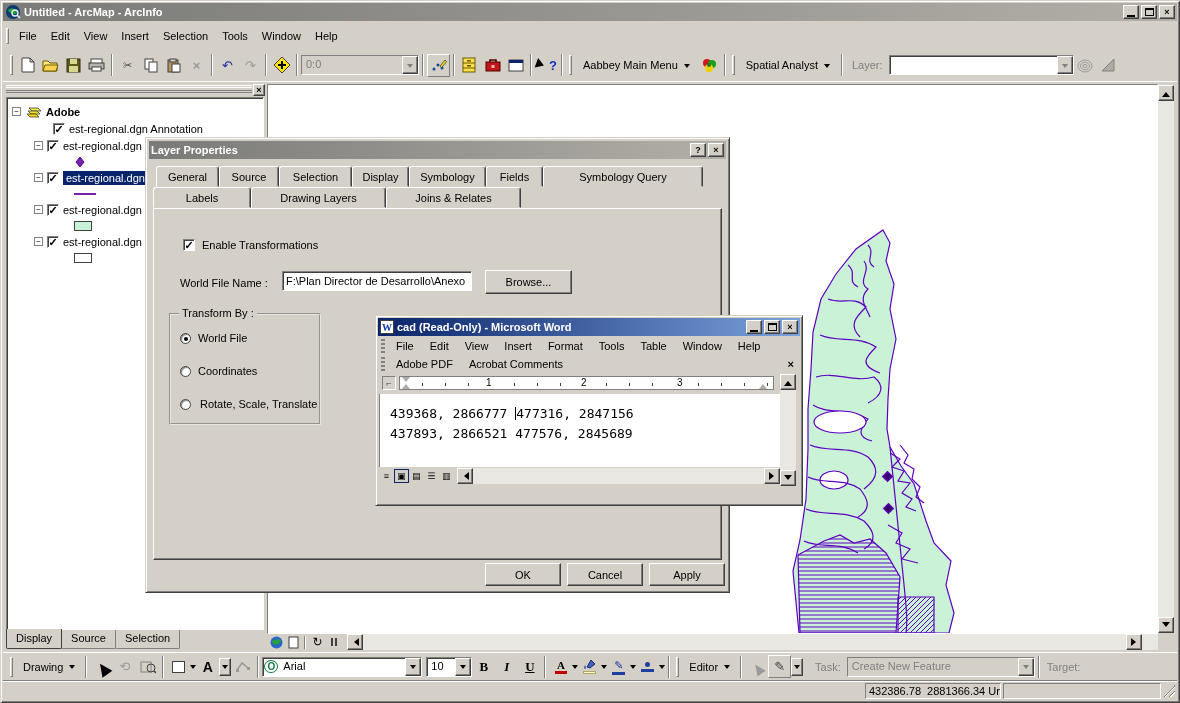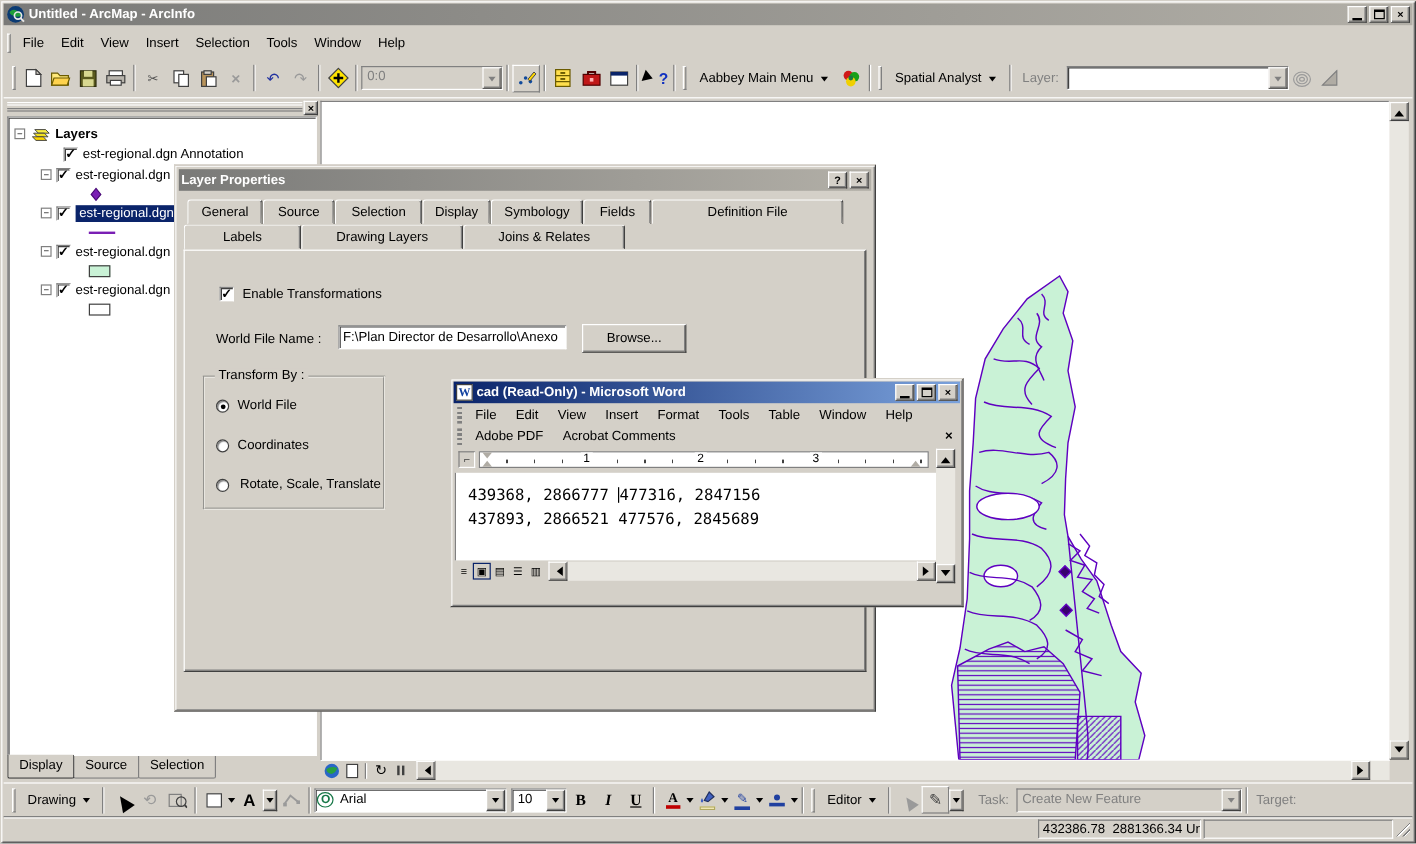--- a/index.html
+++ b/index.html
@@ -305,21 +305,21 @@
     <div class="toc-list">
       <div class="trow">
         <span class="expand">−</span>
         <svg width="17" height="13">
           <g stroke="#404040" stroke-width=".8">
               <path d="M4,3 h9 l3,3 h-9z" fill="#f8ee40"></path>
               <path d="M3,6 h9 l3,3 h-9z" fill="#f0e020"></path>
               <path d="M2,9 h9 l3,3 h-9z" fill="#ffd700"></path>
             </g>
         </svg>
-        <b>Layers</b>
+        <b>Adobe</b>
       </div>
       <div class="trow" style="padding-left:41px;">
         <span class="chk">✓</span>
         <span>est-regional.dgn Annotation</span>
       </div>
       <div class="trow" style="padding-left:22px;">
         <span class="expand">−</span>
         <span class="chk">✓</span>
         <span>est-regional.dgn</span>
       </div>
@@ -445,21 +445,21 @@
         <span class="winbtn raised center">×</span>
       </span>
     </div>
     <div class="abs" style="left:10px;top:28px;display:flex;">
       <span class="tab" style="width:63px;">General</span>
       <span class="tab" style="width:60px;">Source</span>
       <span class="tab" style="width:73px;">Selection</span>
       <span class="tab" style="width:57px;">Display</span>
       <span class="tab" style="width:77px;">Symbology</span>
       <span class="tab" style="width:57px;">Fields</span>
-      <span class="tab" style="width:160px;">Definition File</span>
+      <span class="tab" style="width:160px;">Symbology Query</span>
     </div>
     <div class="abs" style="left:7px;top:49px;display:flex;">
       <span class="tab" style="width:98px;">Labels</span>
       <span class="tab" style="width:135px;">Drawing Layers</span>
       <span class="tab" style="width:135px;">Joins &amp; Relates</span>
     </div>
     <div class="dpanel">
       <div class="abs" style="left:29px;top:30px;display:flex;align-items:center;gap:7px;">
         <span class="chk">✓</span>
         <span>Enable Transformations</span>
@@ -476,20 +476,25 @@
         <div class="abs" style="left:9px;top:50px;display:flex;align-items:center;gap:7px;">
           <span class="radio"></span>
           <span>Coordinates</span>
         </div>
         <div class="abs" style="left:9px;top:83px;display:flex;align-items:center;gap:9px;">
           <span class="radio"></span>
           <span>Rotate, Scale, Translate</span>
         </div>
       </div>
     </div>
+    <div class="abs" style="left:339px;top:425px;display:flex;gap:6px;">
+      <span class="pbtn raised center">OK</span>
+      <span class="pbtn raised center">Cancel</span>
+      <span class="pbtn raised center">Apply</span>
+    </div>
   </div>
 
   <div class="abs word">
     <div class="titlebar tb-blue">
       <span class="center" style="width:14px;height:14px;background:#fff;border:1px solid #404040;color:#1040a0;font:bold 10px 'Liberation Serif',serif;">W</span>
       <span>cad (Read-Only) - Microsoft Word</span>
       <span class="winbtns">
         <span class="winbtn raised center">
             <span class="glyph-min"></span>
           </span>

